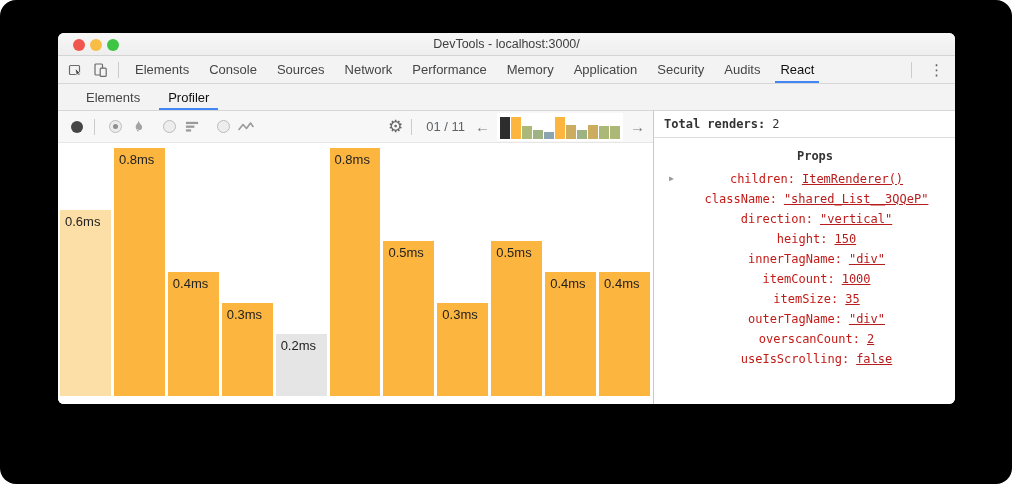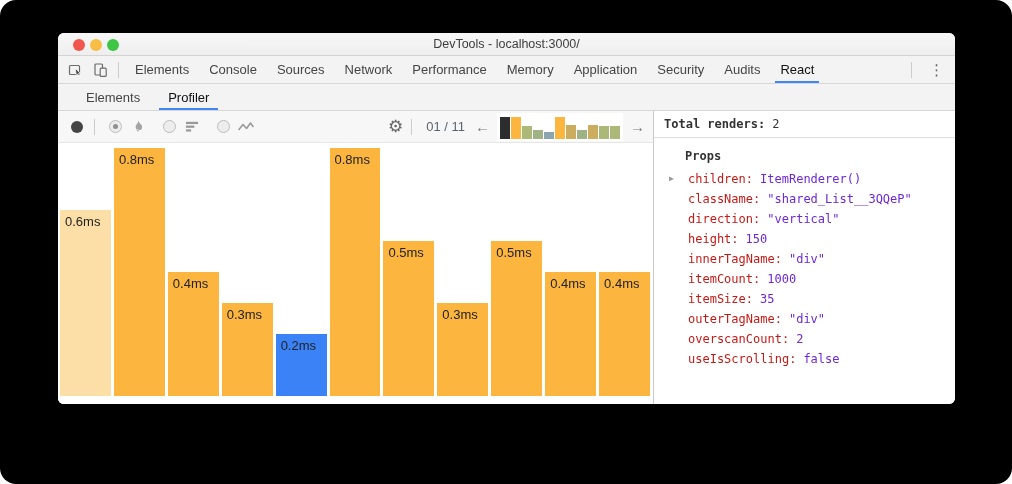--- a/index.html
+++ b/index.html
@@ -1,18 +1,18 @@
 <!DOCTYPE html>
 <html style="--accent: #4285f4; --prop-key: #c41a16; --button-blue: #82aede; --bar: #fcb53f; --bar-selected: #fcdfa6;"><head>
 <meta charset="utf-8">
 <style>
   html,body{margin:0;padding:0;background:#fff;}
   *{box-sizing:border-box;}
   body{font-family:"Liberation Sans",sans-serif;}
-  .canvas{position:relative;width:1012px;height:484px;background:#000;border-radius:16px;overflow:hidden;}
+  .canvas{position:relative;width:1012px;height:484px;background:#000;border-radius:16px;overflow:hidden;text-align:center;}
   .window{position:absolute;left:58px;top:33px;width:897px;height:371px;background:#fff;border-radius:6px;overflow:hidden;display:flex;flex-direction:column;box-shadow:0 20px 50px rgba(0,0,0,.6);}
 
   
   .titlebar{position:relative;height:23px;flex:0 0 23px;background:linear-gradient(#f7f7f7,#eeeeee);border-bottom:1px solid #d4d4d4;display:flex;align-items:center;justify-content:center;}
   .titlebar .title{font-size:12.5px;color:#3d3d3d;font-weight:500;}
   .traffic{position:absolute;top:5.5px;width:12px;height:12px;border-radius:50%;}
   .traffic.t1{left:15px;} .traffic.t2{left:32px;} .traffic.t3{left:49px;}
 
   
   .tabbar{height:28px;flex:0 0 28px;background:#f3f3f3;border-bottom:1px solid #d6d6d6;display:flex;align-items:stretch;}
@@ -60,21 +60,21 @@
   .total-row{flex:0 0 27px;display:flex;align-items:center;padding:0 10px;border-bottom:1px solid #ddd;font-size:12px;color:#333;}
   .total-label{font-weight:bold;}
   .total-value{margin-left:7px;}
   .props-area{flex:1;overflow:hidden;padding:8px 10px 0 10px;font-size:12px;line-height:20px;}
   .props-title{font-weight:bold;color:#333;margin-bottom:3px;margin-left:21px;}
   .prop-row{position:relative;padding-left:24px;white-space:nowrap;}
   .prop-row .arrow{visibility:hidden;position:absolute;left:5px;top:0;font-size:8px;color:#9a9a9a;}
   .prop-row.has-arrow .arrow{visibility:visible;}
   .prop-key{color:var(--prop-key,#c41a16);}
   .prop-key::after{content:":";}
-  .prop-val{color:#6d28d9;margin-left:7px;}
+  .prop-val{color:#b91c1c;margin-left:7px;text-decoration:underline;}
 </style>
 </head>
 <body>
 
 <div class="canvas">
   <div class="window">
 
     <div class="titlebar">
       <span class="traffic t1" style="background: rgb(241, 86, 78);"></span>
       <span class="traffic t2" style="background: rgb(247, 189, 69);"></span>
@@ -233,21 +233,21 @@
             </div>
 
             <div class="bar" style="height: 49%; background: rgb(252, 181, 63);">
               <span class="bar-label">0.4ms</span>
             </div>
 
             <div class="bar" style="height: 36.75%; background: rgb(252, 181, 63);">
               <span class="bar-label">0.3ms</span>
             </div>
 
-            <div class="bar" style="height: 24.5%; background: #3b82f6;">
+            <div class="bar" style="height: 24.5%; background: #e5e5e5;">
               <span class="bar-label">0.2ms</span>
             </div>
 
             <div class="bar" style="height: 98%; background: rgb(252, 181, 63);">
               <span class="bar-label">0.8ms</span>
             </div>
 
             <div class="bar" style="height: 61.25%; background: rgb(252, 181, 63);">
               <span class="bar-label">0.5ms</span>
             </div>

